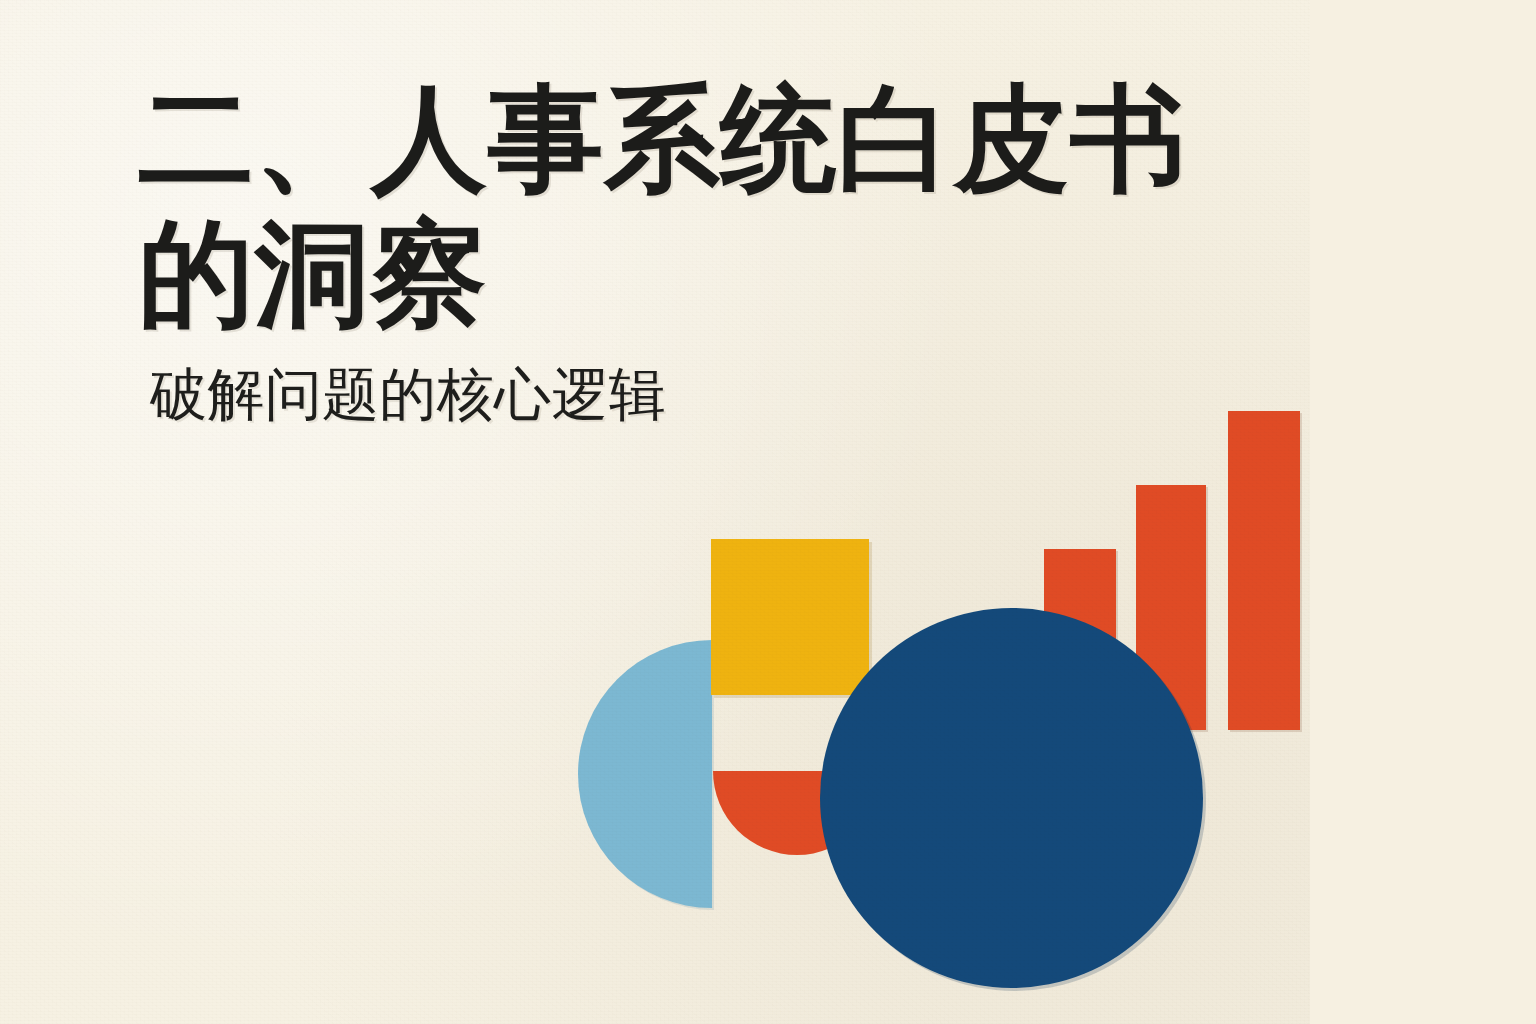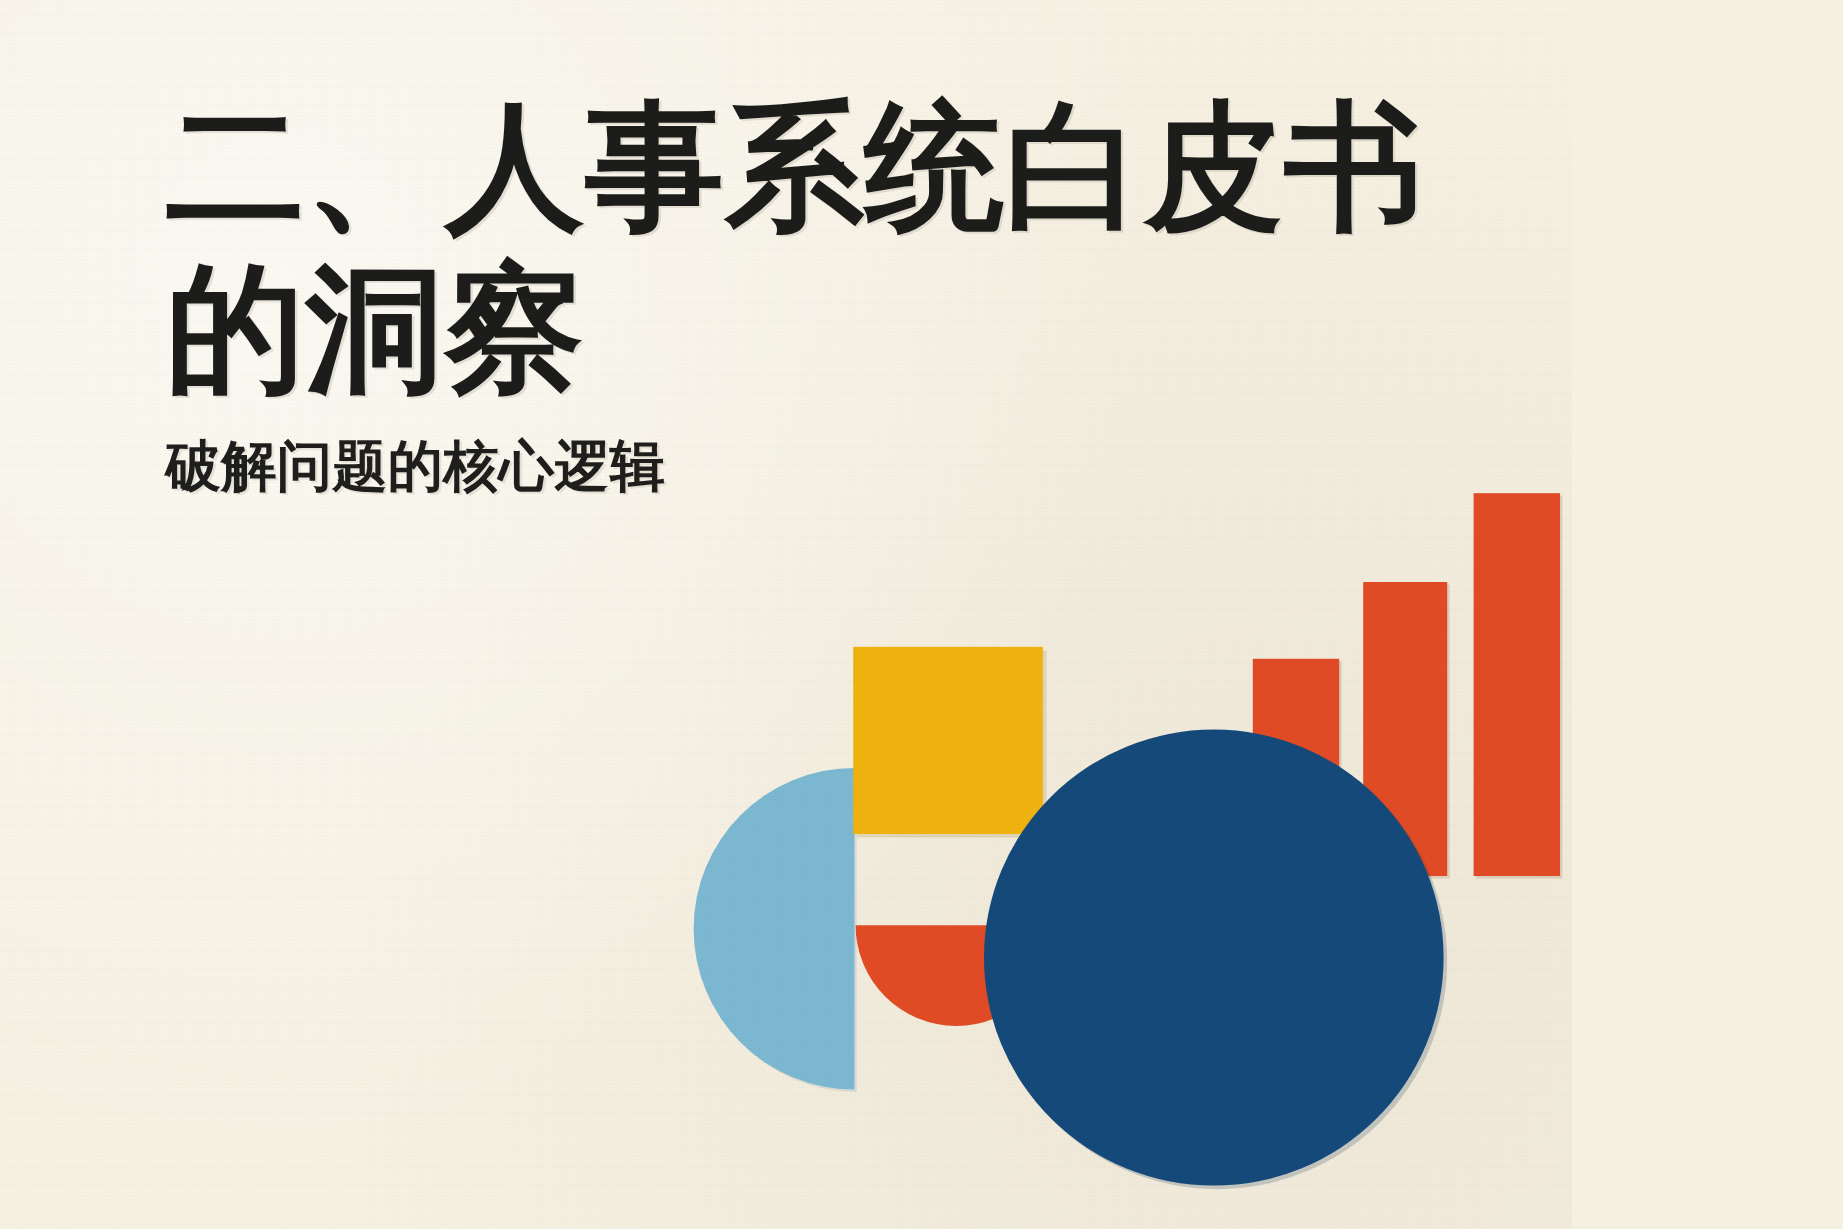--- a/index.html
+++ b/index.html
@@ -47,24 +47,24 @@
     font-size: 116px;
     line-height: 1.16;
     font-weight: 700;
     letter-spacing: 0.004em;
     color: #1C1C1A;
     max-width: 1160px;
     white-space: pre-line;
     text-shadow: 2px 2px 0 rgba(120,108,88,0.16);
   }
   #subheading {
-    margin: 22px 0 0 0;
-    font-size: 46px;
+    margin: 22px 0 0 12px;
+    font-size: 57px;
     line-height: 1.12;
-    font-weight: 700;
+    font-weight: 400;
     letter-spacing: 0.006em;
     color: #1E1E1C;
     text-shadow: 2px 2px 0 rgba(120,108,88,0.14);
   }
 
   
   #decor {
     position: absolute;
     left: 0;
     top: 0;

